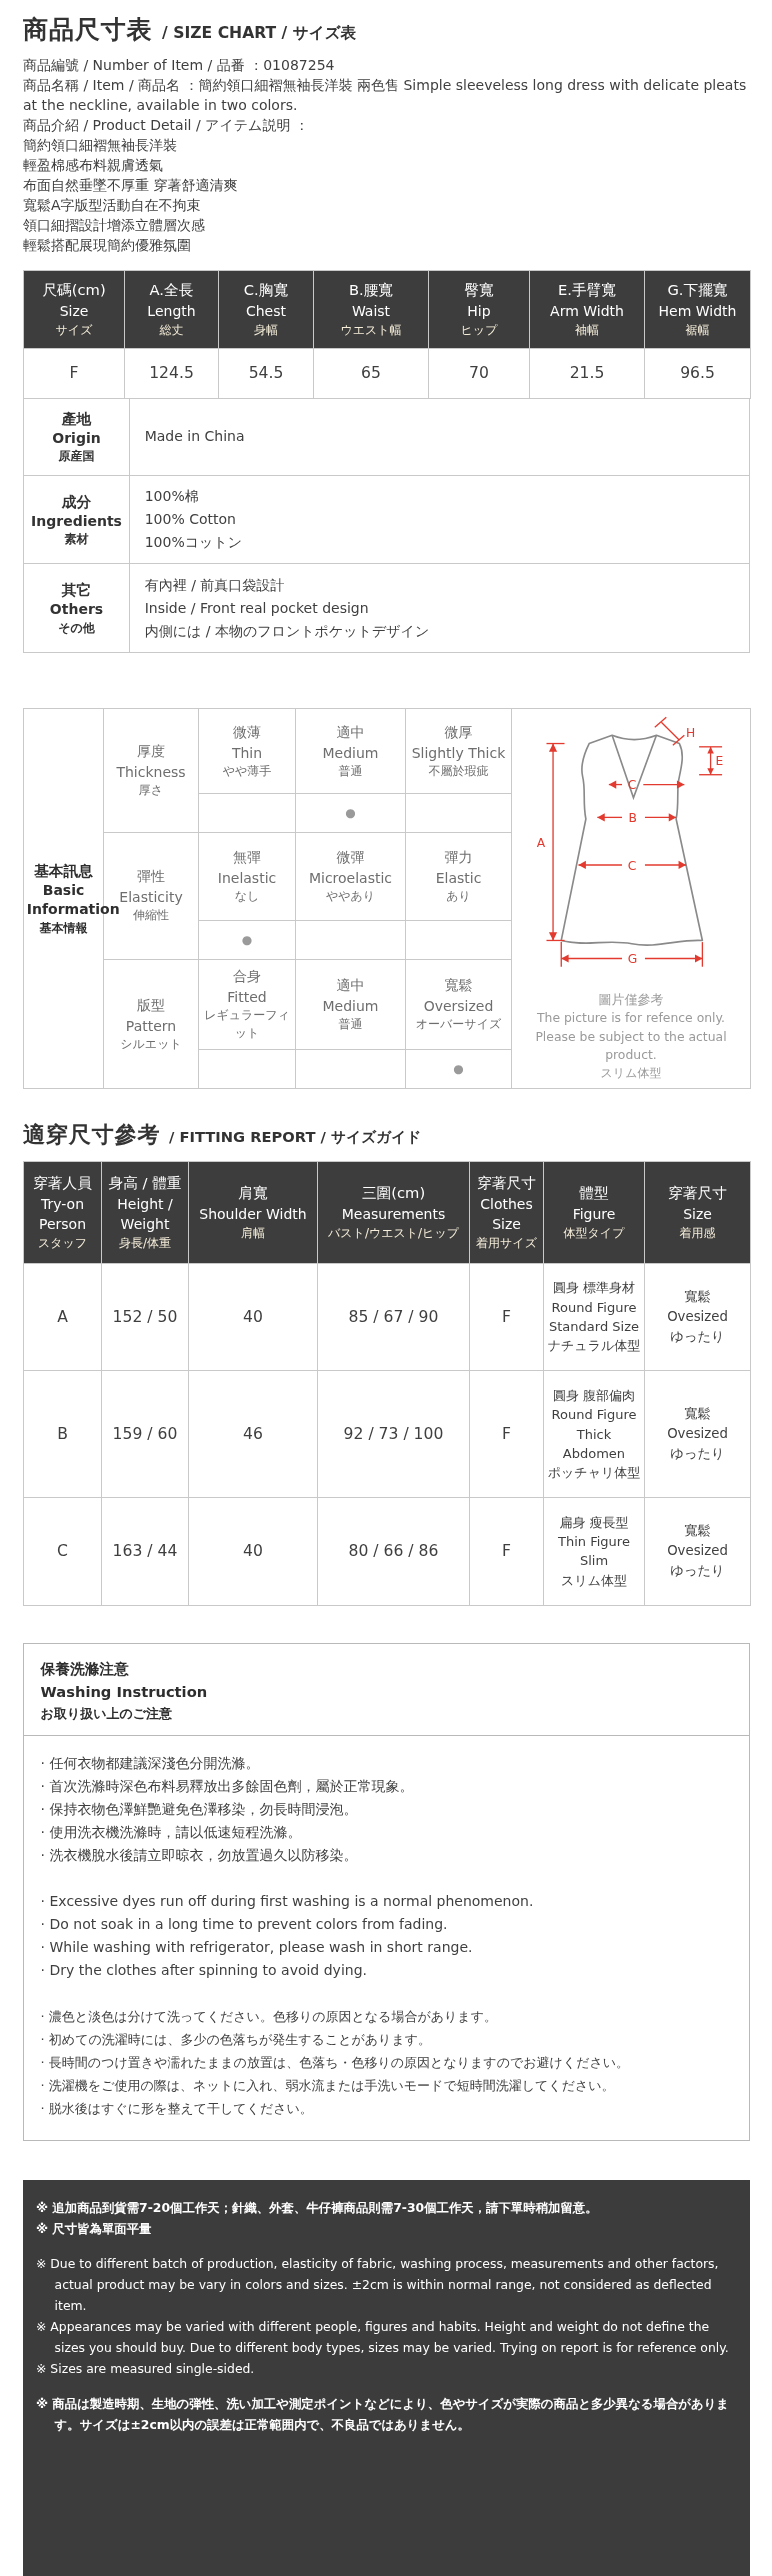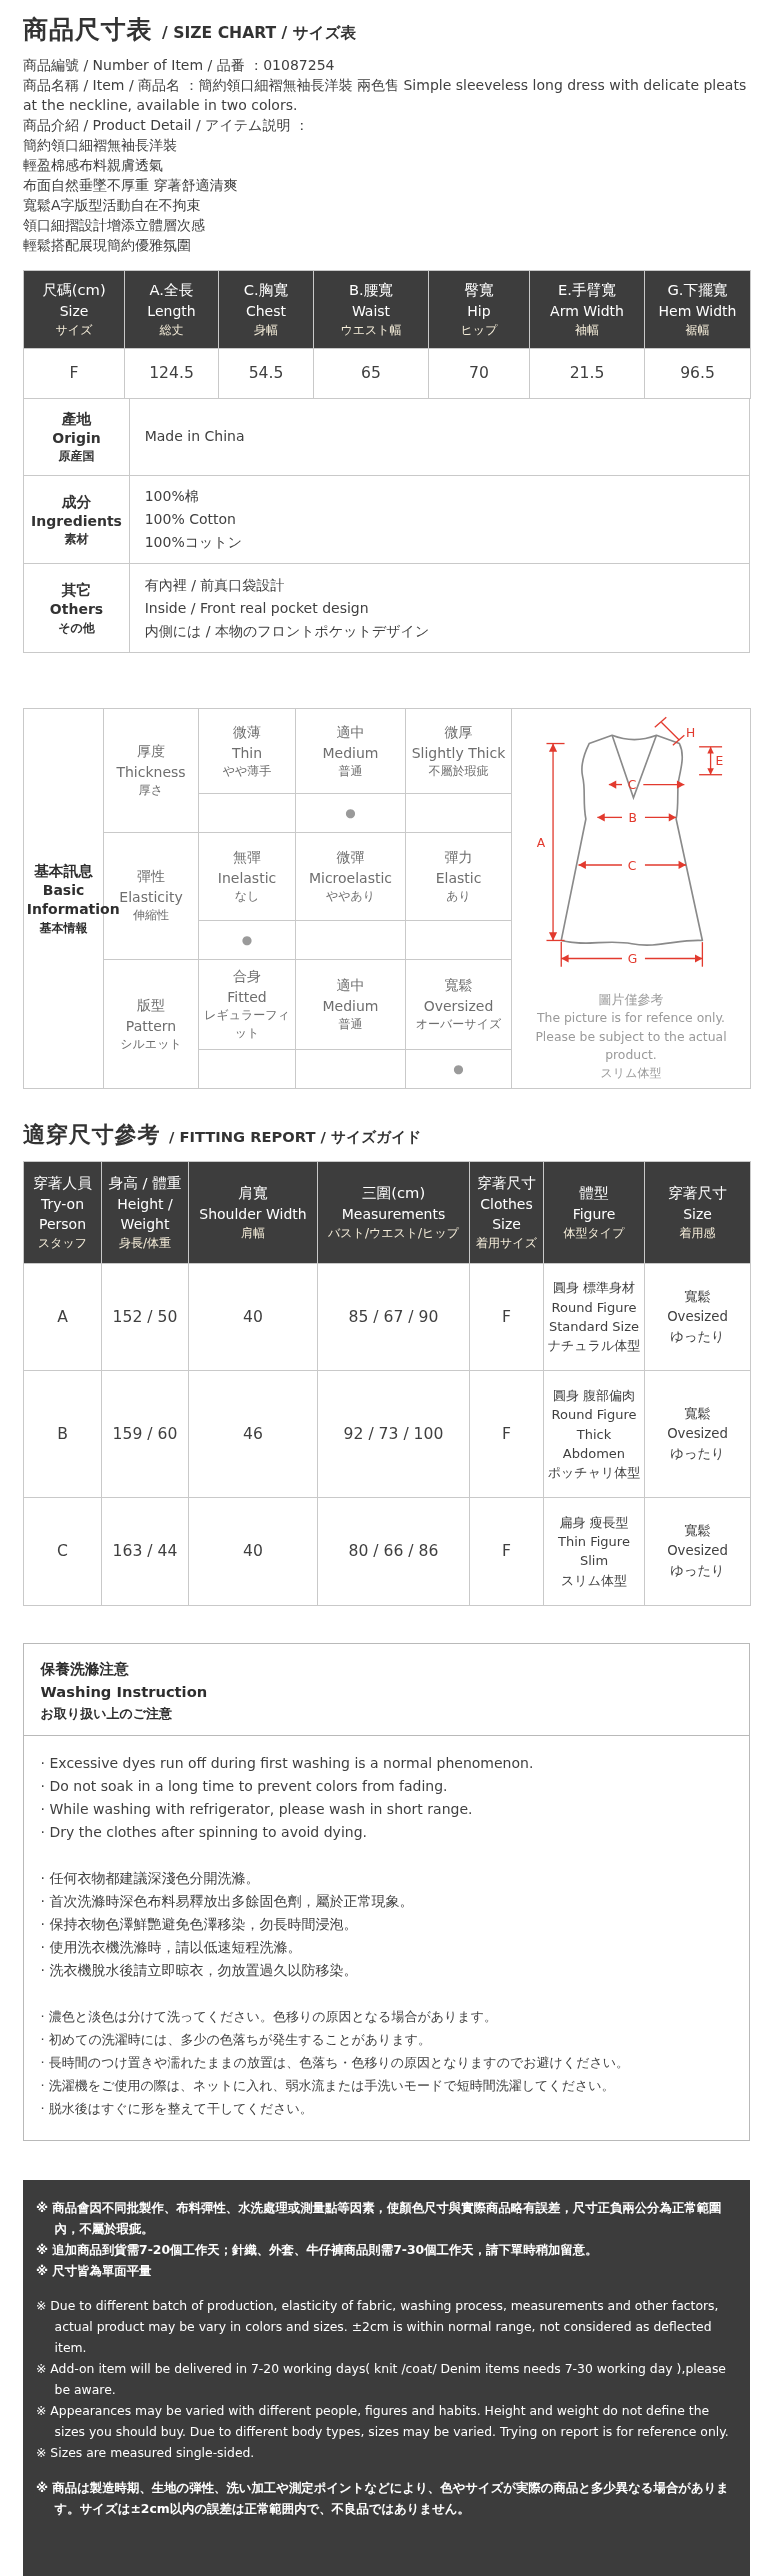--- a/index.html
+++ b/index.html
@@ -498,51 +498,49 @@
   </table>
 
   <div class="wash-box">
     <div class="wash-title">
       <span class="wz">保養洗滌注意</span>
       <span class="we">Washing Instruction</span>
       <span class="wj">お取り扱い上のご注意</span>
     </div>
     <div class="wash-body">
       <div class="wash-group">
-        <div class="wash-line">· Excessive dyes run off during first washing is a normal phenomenon.</div>
-        <div class="wash-line">· Do not soak in a long time to prevent colors from fading.</div>
-        <div class="wash-line">· While washing with refrigerator, please wash in short range.</div>
-        <div class="wash-line">· Dry the clothes after spinning to avoid dying.</div>
-      </div>
-      <div class="wash-group">
         <div class="wash-line">· 任何衣物都建議深淺色分開洗滌。</div>
         <div class="wash-line">· 首次洗滌時深色布料易釋放出多餘固色劑，屬於正常現象。</div>
         <div class="wash-line">· 保持衣物色澤鮮艷避免色澤移染，勿長時間浸泡。</div>
         <div class="wash-line">· 使用洗衣機洗滌時，請以低速短程洗滌。</div>
         <div class="wash-line">· 洗衣機脫水後請立即晾衣，勿放置過久以防移染。</div>
+      </div>
+      <div class="wash-group">
+        <div class="wash-line">· Excessive dyes run off during first washing is a normal phenomenon.</div>
+        <div class="wash-line">· Do not soak in a long time to prevent colors from fading.</div>
+        <div class="wash-line">· While washing with refrigerator, please wash in short range.</div>
+        <div class="wash-line">· Dry the clothes after spinning to avoid dying.</div>
       </div>
       <div class="wash-group">
         <div class="wash-line ja">· 濃色と淡色は分けて洗ってください。色移りの原因となる場合があります。</div>
         <div class="wash-line ja">· 初めての洗濯時には、多少の色落ちが発生することがあります。</div>
         <div class="wash-line ja">· 長時間のつけ置きや濡れたままの放置は、色落ち・色移りの原因となりますのでお避けください。</div>
         <div class="wash-line ja">· 洗濯機をご使用の際は、ネットに入れ、弱水流または手洗いモードで短時間洗濯してください。</div>
         <div class="wash-line ja">· 脱水後はすぐに形を整えて干してください。</div>
       </div>
     </div>
   </div>
 
   <div class="footer-box">
     <div class="f-group">
-      <div class="f-line">※ 商品會因不同批製作、布料彈性、水洗處理或測量點等因素，使顏色尺寸與實際商品略有誤差，尺寸正負兩公分為正常範圍內，不屬於瑕疵。</div>
       <div class="f-line">※ 追加商品到貨需7-20個工作天；針織、外套、牛仔褲商品則需7-30個工作天，請下單時稍加留意。</div>
       <div class="f-line">※ 尺寸皆為單面平量</div>
     </div>
     <div class="f-group">
       <div class="f-line en">※ Due to different batch of production, elasticity of fabric, washing process, measurements and other factors, actual product may be vary in colors and sizes. ±2cm is within normal range, not considered as deflected item.</div>
-      <div class="f-line en">※ Add-on item will be delivered in 7-20 working days( knit /coat/ Denim items needs 7-30 working day ),please be aware.</div>
       <div class="f-line en">※ Appearances may be varied with different people, figures and habits. Height and weight do not define the sizes you should buy. Due to different body types, sizes may be varied. Trying on report is for reference only.</div>
       <div class="f-line en">※ Sizes are measured single-sided.</div>
     </div>
     <div class="f-group">
       <div class="f-line">※ 商品は製造時期、生地の弾性、洗い加工や測定ポイントなどにより、色やサイズが実際の商品と多少異なる場合があります。サイズは±2cm以内の誤差は正常範囲内で、不良品ではありません。</div>
 
     </div>
   </div>
 
 </div>

